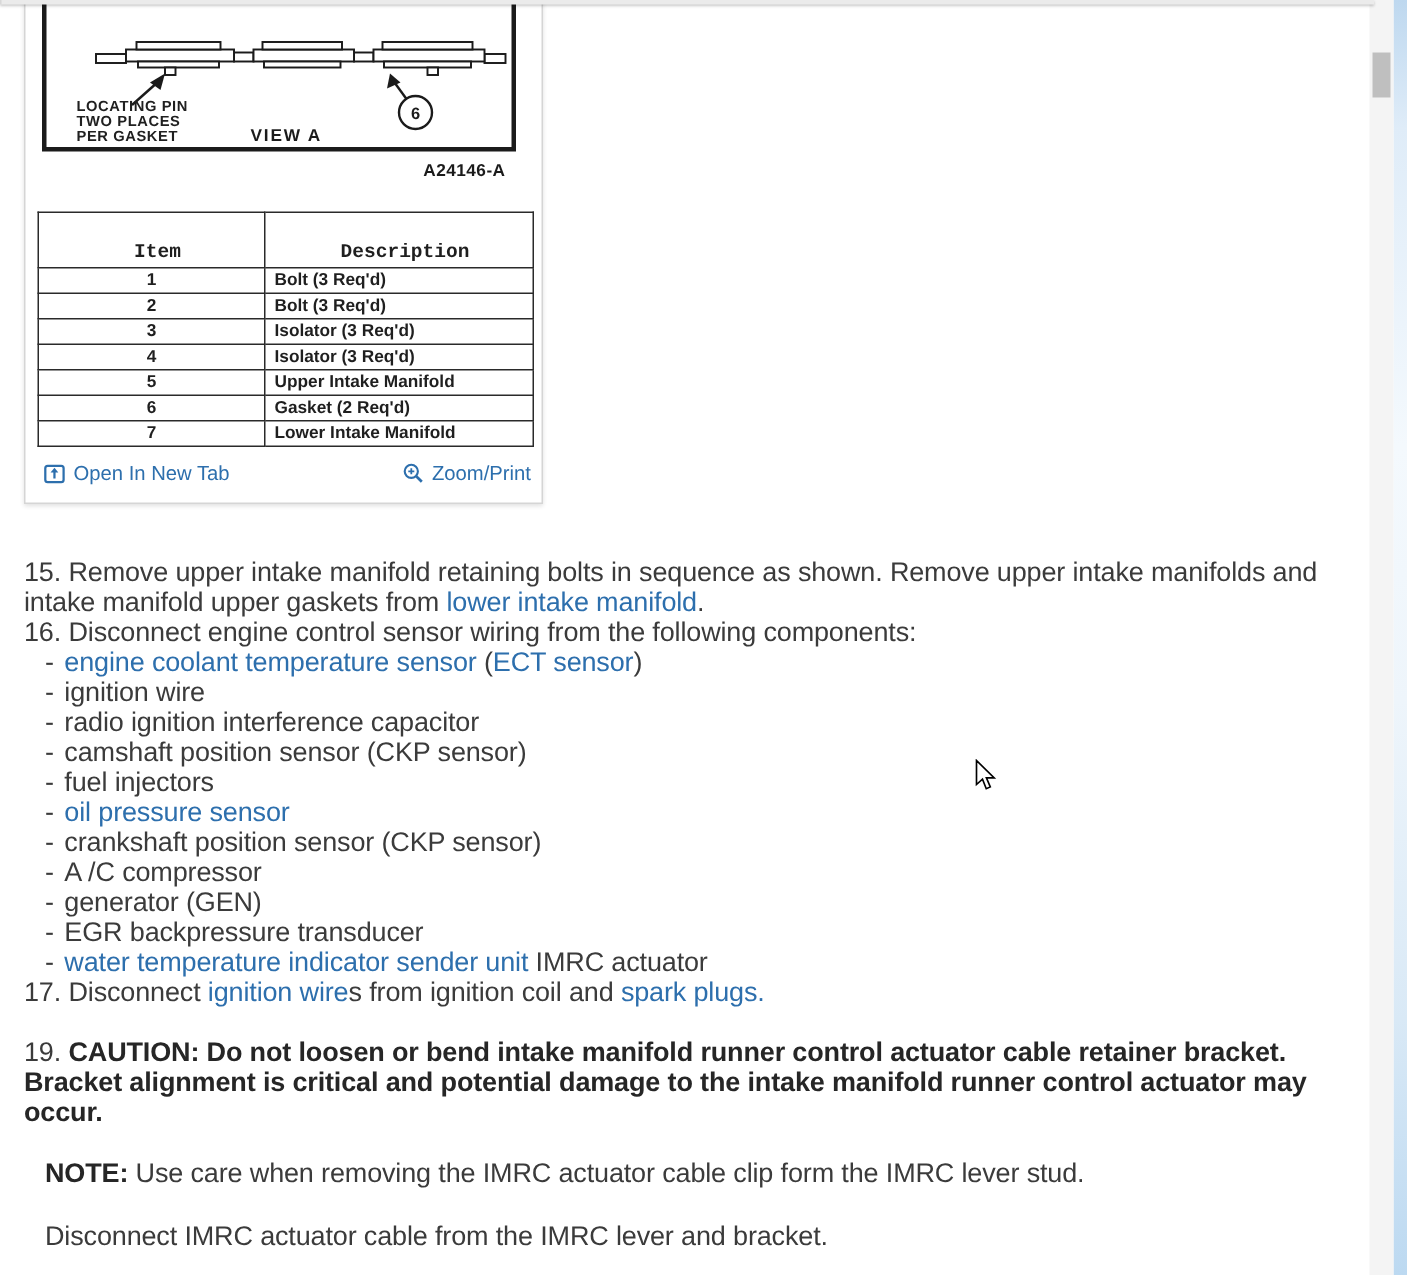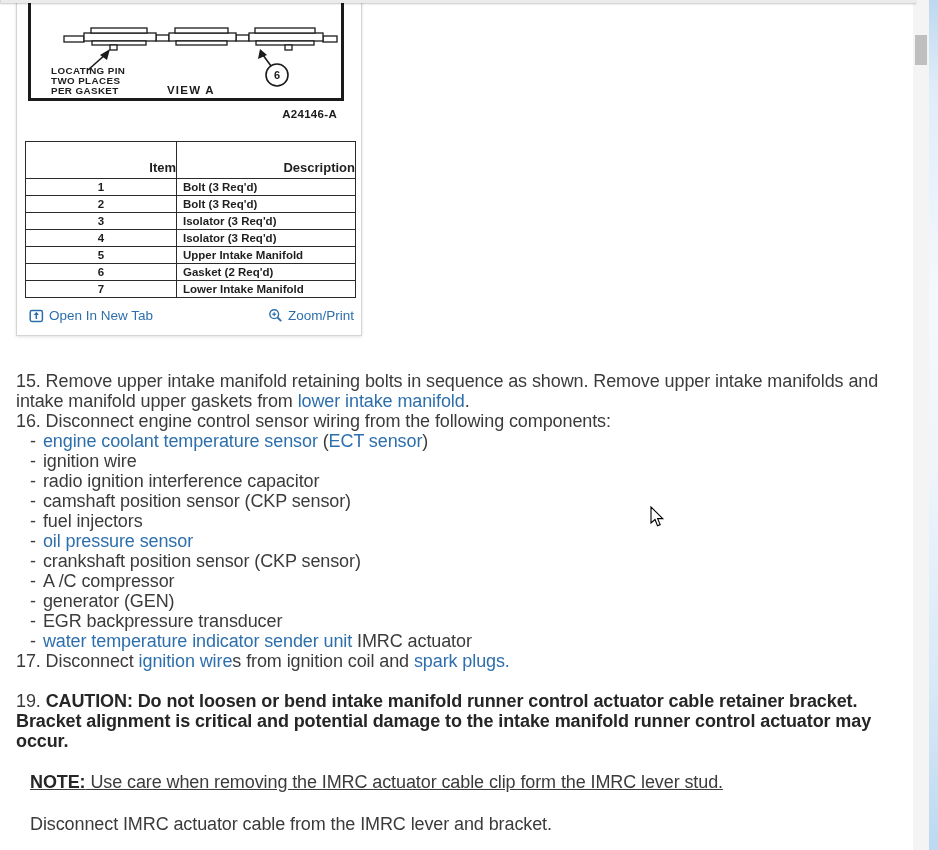--- a/index.html
+++ b/index.html
@@ -20,39 +20,39 @@
   .figure-card{position:absolute;left:16px;top:-12px;width:344px;height:346px;background:#fff;
     border:1px solid #d5d5d5;box-shadow:0 1px 3px rgba(0,0,0,.12);overflow:hidden;}
   .diagram-box{position:absolute;left:11px;top:-30px;width:316px;height:142px;
     border:3px solid #1b1b1b;box-sizing:border-box;background:#fff;}
   .diagram-svg{position:absolute;left:0;bottom:0;}
   .drawing-id{position:absolute;top:119px;right:24px;font-size:11.5px;font-weight:700;
     color:#1b1b1b;letter-spacing:.3px;}
   .parts-table{position:absolute;left:8px;top:152px;width:331px;border-collapse:collapse;
     color:#1f1f1f;}
   .parts-table th,.parts-table td{border:1px solid #2a2a2a;}
-  .parts-table th{height:33px;vertical-align:bottom;text-align:right;font-size:13px;
-    padding:0 0 3px 8px;font-weight:700;}
+  .parts-table th{height:33px;vertical-align:bottom;text-align:center;font-size:13px;
+    padding:0 0 3px 8px;font-weight:700;font-family:Liberation Mono, monospace;}
   .parts-table td{height:16px;font-size:11.5px;font-weight:700;padding:0;}
   .parts-table td.item-cell{text-align:center;font-weight:700;width:150px;}
   .parts-table td.desc-cell{padding-left:6px;}
   .card-actions{position:absolute;left:12px;right:7px;top:319px;display:flex;
     justify-content:space-between;align-items:flex-end;}
   .action-link{display:inline-flex;align-items:center;gap:5px;color:#2d6fad;
     font-size:13.5px;text-decoration:none;cursor:pointer;}
   
   .content{position:absolute;left:16px;top:371px;width:908px;font-size:18px;
     line-height:20px;color:#3b3b3b;letter-spacing:-0.1px;z-index:5;}
   .content a{color:#2d6fad;text-decoration:none;cursor:pointer;}
   .para{margin:0;}
   .bullets{margin-left:14px;}
   .bullet .dash{margin-right:7px;}
   .step19{margin-top:20px;}
   .step19 b{color:#262626;}
-  .note-para{margin-top:21px;margin-left:14px;text-decoration:underline;}
+  .note-para{margin-top:21px;margin-left:14px;}
   .note-para b{color:#262626;}
   .final-para{margin-top:22px;margin-left:14px;}
   .cursor{position:absolute;left:650px;top:506px;z-index:60;}
 </style>
 </head>
 <body>
 
 <div>
 
   <div class="figure-card">

